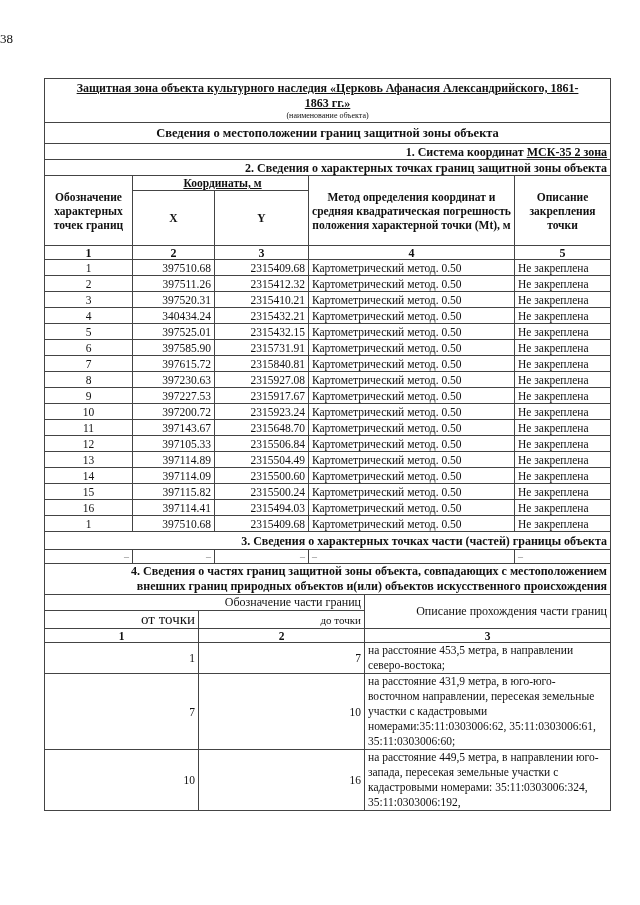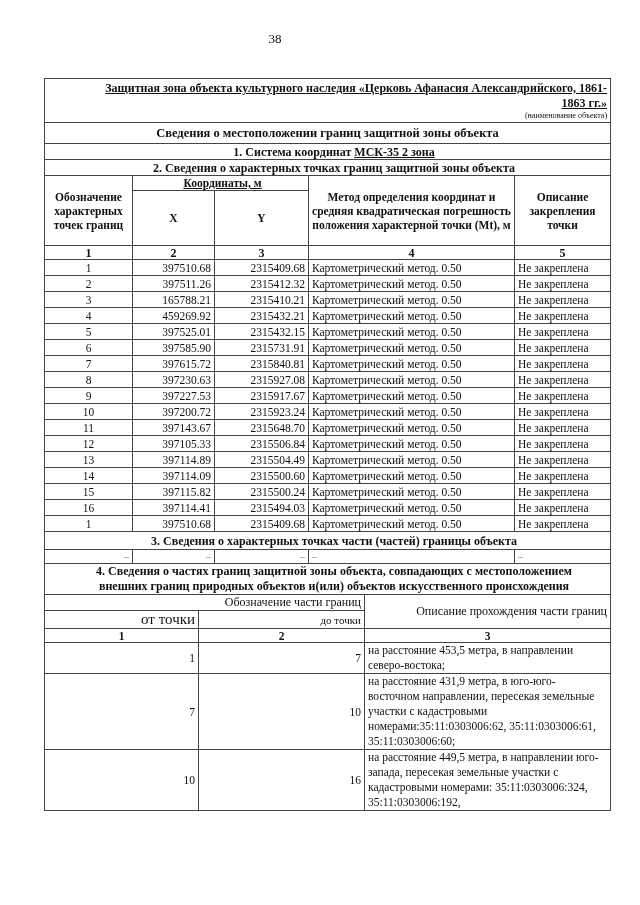--- a/index.html
+++ b/index.html
@@ -1,26 +1,26 @@
 <!DOCTYPE html>
 <html><head>
 <meta charset="utf-8">
 <style>
   html, body { margin:0; padding:0; background:#fff; }
   body { width:640px; height:905px; position:relative; overflow:hidden;
          font-family:"Liberation Serif", "DejaVu Serif", serif; color:#111; }
-  .page-num { position:absolute; top:31px; left:8px; width:534px; text-align:center; font-size:13px; }
+  .page-num { position:absolute; top:31px; left:0; width:534px; text-align:left; font-size:13px; }
   .doc { position:absolute; left:44px; top:78px; width:566px; }
   table { border-collapse:collapse; width:100%; table-layout:fixed; }
   td, th { border:1px solid #444; padding:0 3px; font-weight:normal; vertical-align:middle; }
-  .title-cell { text-align:right; font-size:12px; line-height:15px; padding-top:2px; padding-bottom:1px; }
+  .title-cell { text-align:center; font-size:12px; line-height:15px; padding-top:2px; padding-bottom:1px; }
   .title-text { font-weight:bold; text-decoration:underline; }
   .sub-note { font-size:8px; line-height:10px; display:block; }
   .sect-head { text-align:center; font-weight:bold; font-size:12.5px; height:20px; }
-  .sect { font-weight:bold; font-size:12px; height:15px; line-height:14px; text-align:center;padding-left:16px; }
+  .sect { font-weight:bold; font-size:12px; height:15px; line-height:14px; text-align:right;padding-left:16px; }
   .u { text-decoration:underline; }
   .hdr { text-align:center; font-weight:bold; font-size:11.5px; line-height:14px; }
   .num-row td { text-align:center; font-weight:bold; font-size:12px; height:13px; line-height:12px; }
   .data td { font-size:11.5px; height:15px; line-height:14px; padding:0 3px; }
   .c { text-align:right; }
   .ptno { font-size:8px; text-align:center; }
   .dash td { height:13px; font-size:10px; color:#777; }
   .t2 td { font-size:11.5px; }
   .desc { font-size:11px; line-height:15px; text-align:left; }
 </style>
@@ -83,28 +83,28 @@
         </tr>
       <tr class="data">
           <td class="ptno">2</td>
           <td class="c">397511.26</td>
           <td class="c">2315412.32</td>
           <td>Картометрический метод. 0.50</td>
           <td>Не закреплена</td>
         </tr>
       <tr class="data">
           <td class="ptno">3</td>
-          <td class="c">165788.21</td>
+          <td class="c">397520.31</td>
           <td class="c">2315410.21</td>
           <td>Картометрический метод. 0.50</td>
           <td>Не закреплена</td>
         </tr>
       <tr class="data">
           <td class="ptno">4</td>
-          <td class="c">459269.92</td>
+          <td class="c">340434.24</td>
           <td class="c">2315432.21</td>
           <td>Картометрический метод. 0.50</td>
           <td>Не закреплена</td>
         </tr>
       <tr class="data">
           <td class="ptno">5</td>
           <td class="c">397525.01</td>
           <td class="c">2315432.15</td>
           <td>Картометрический метод. 0.50</td>
           <td>Не закреплена</td>

